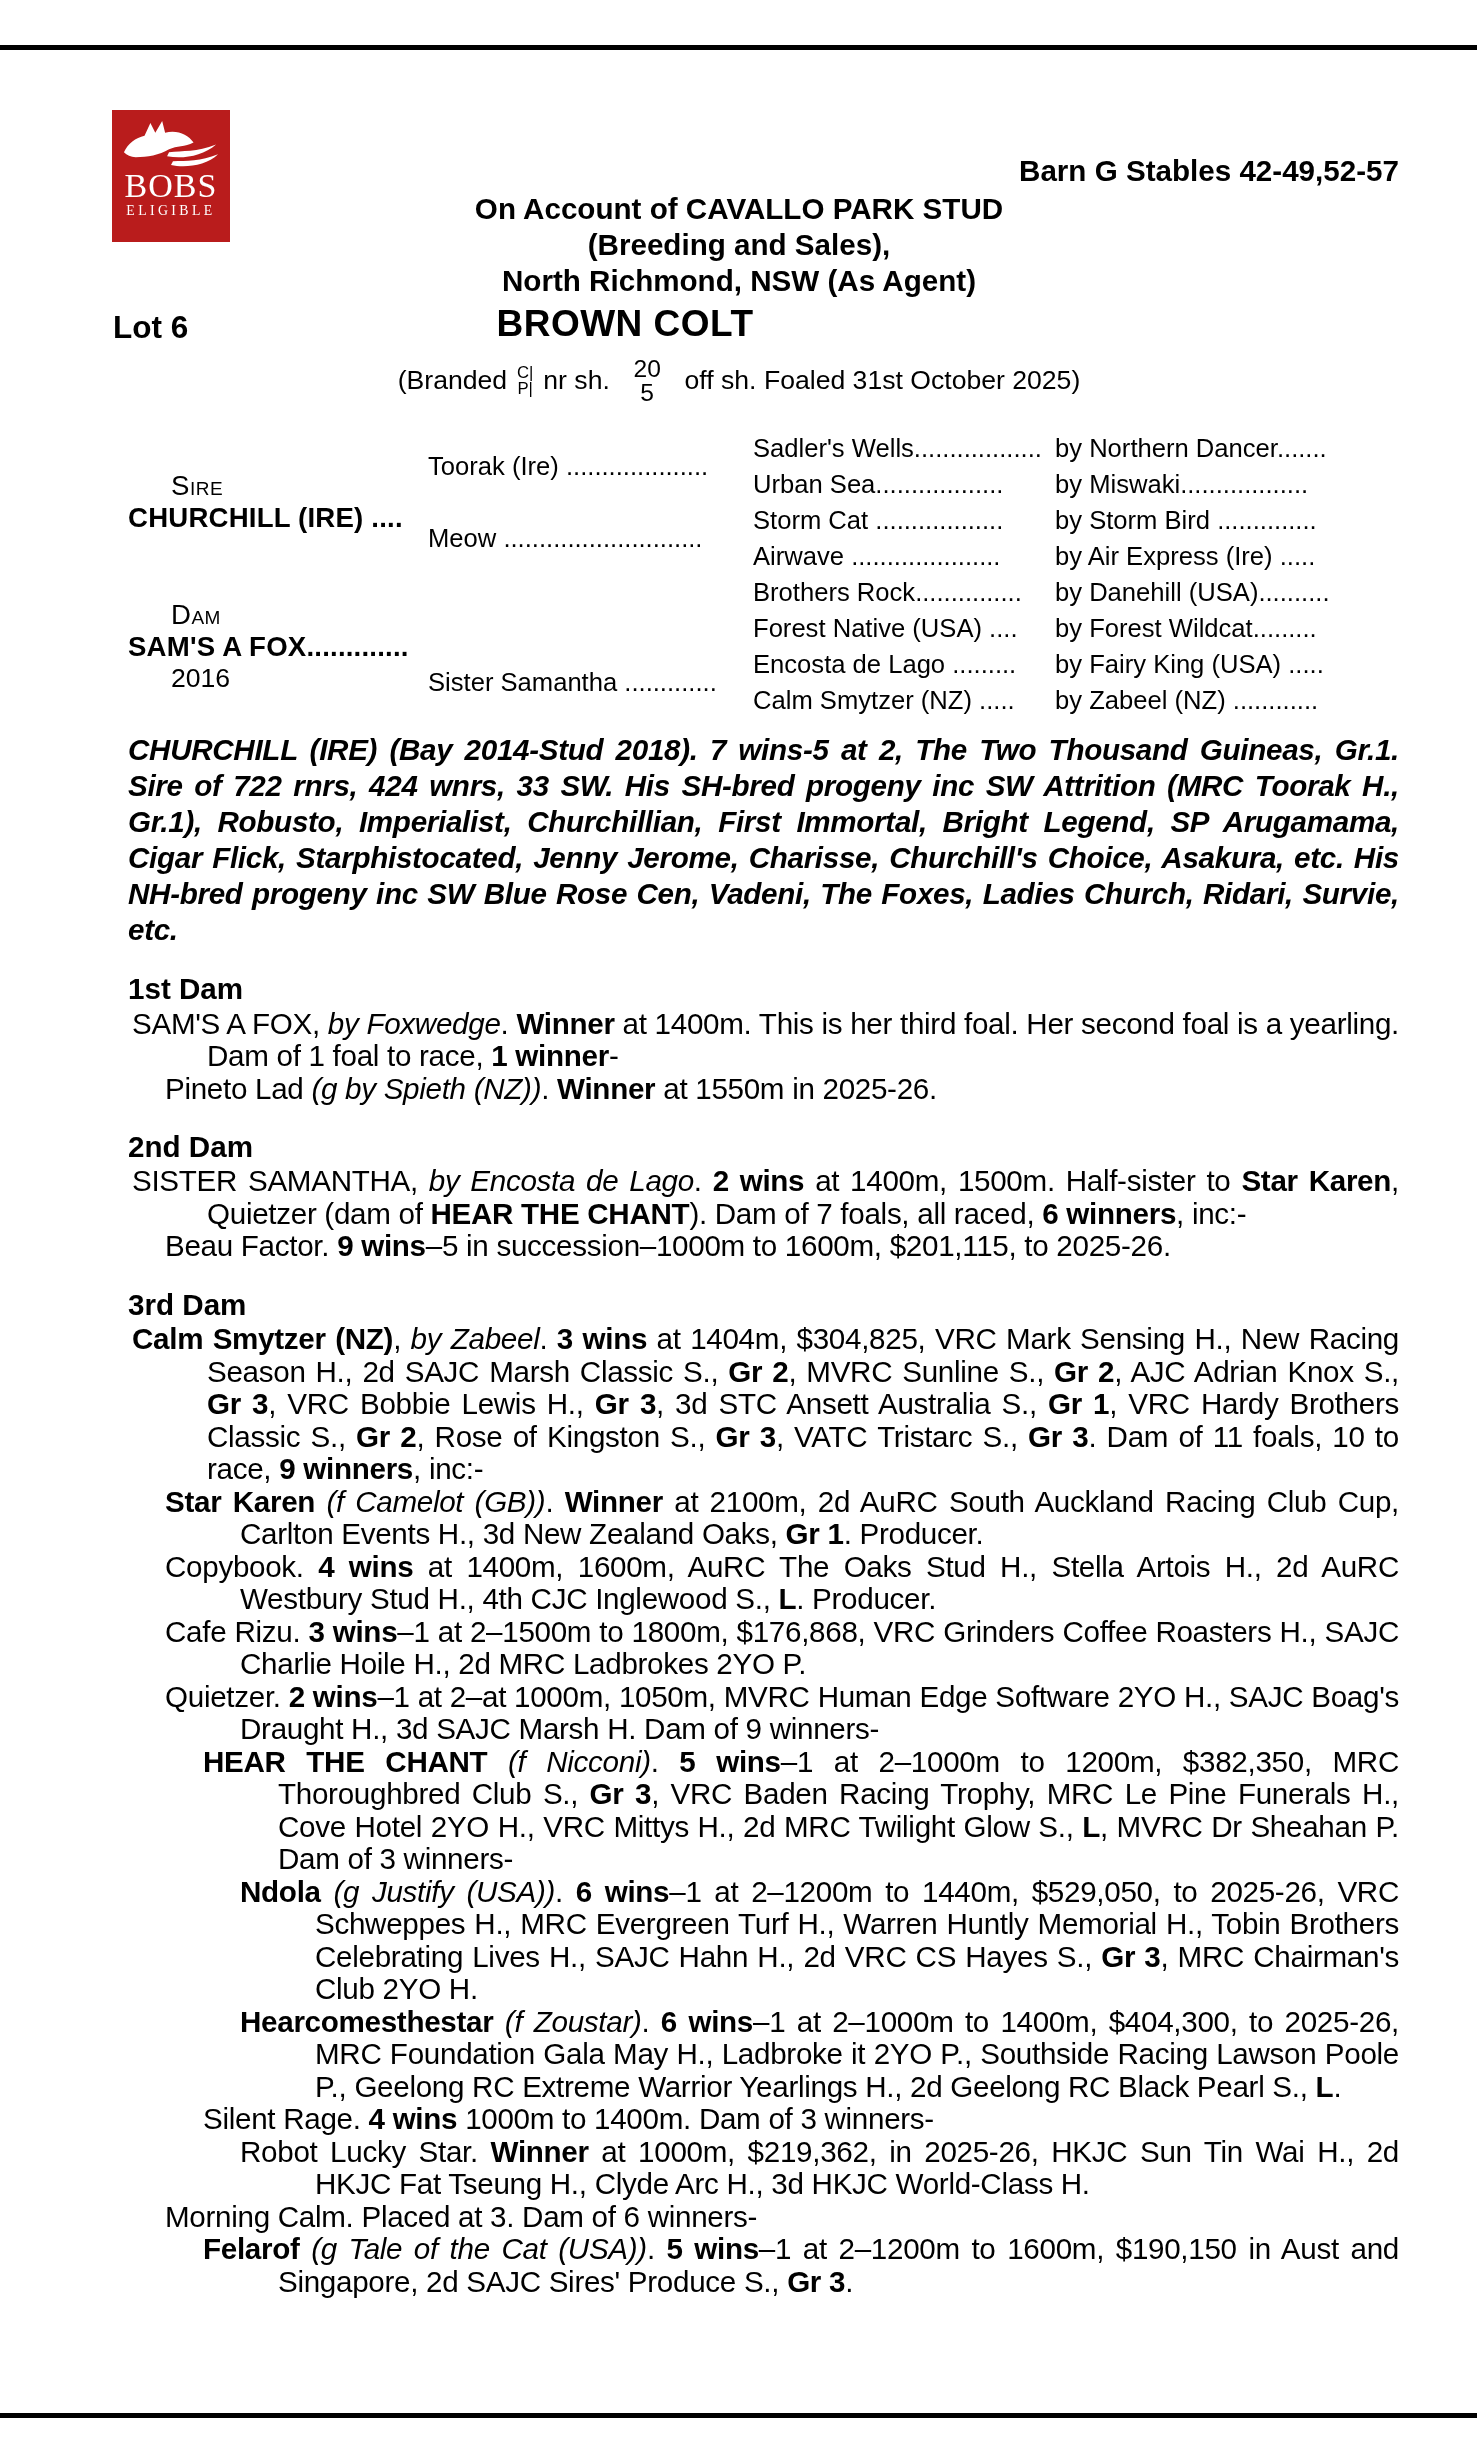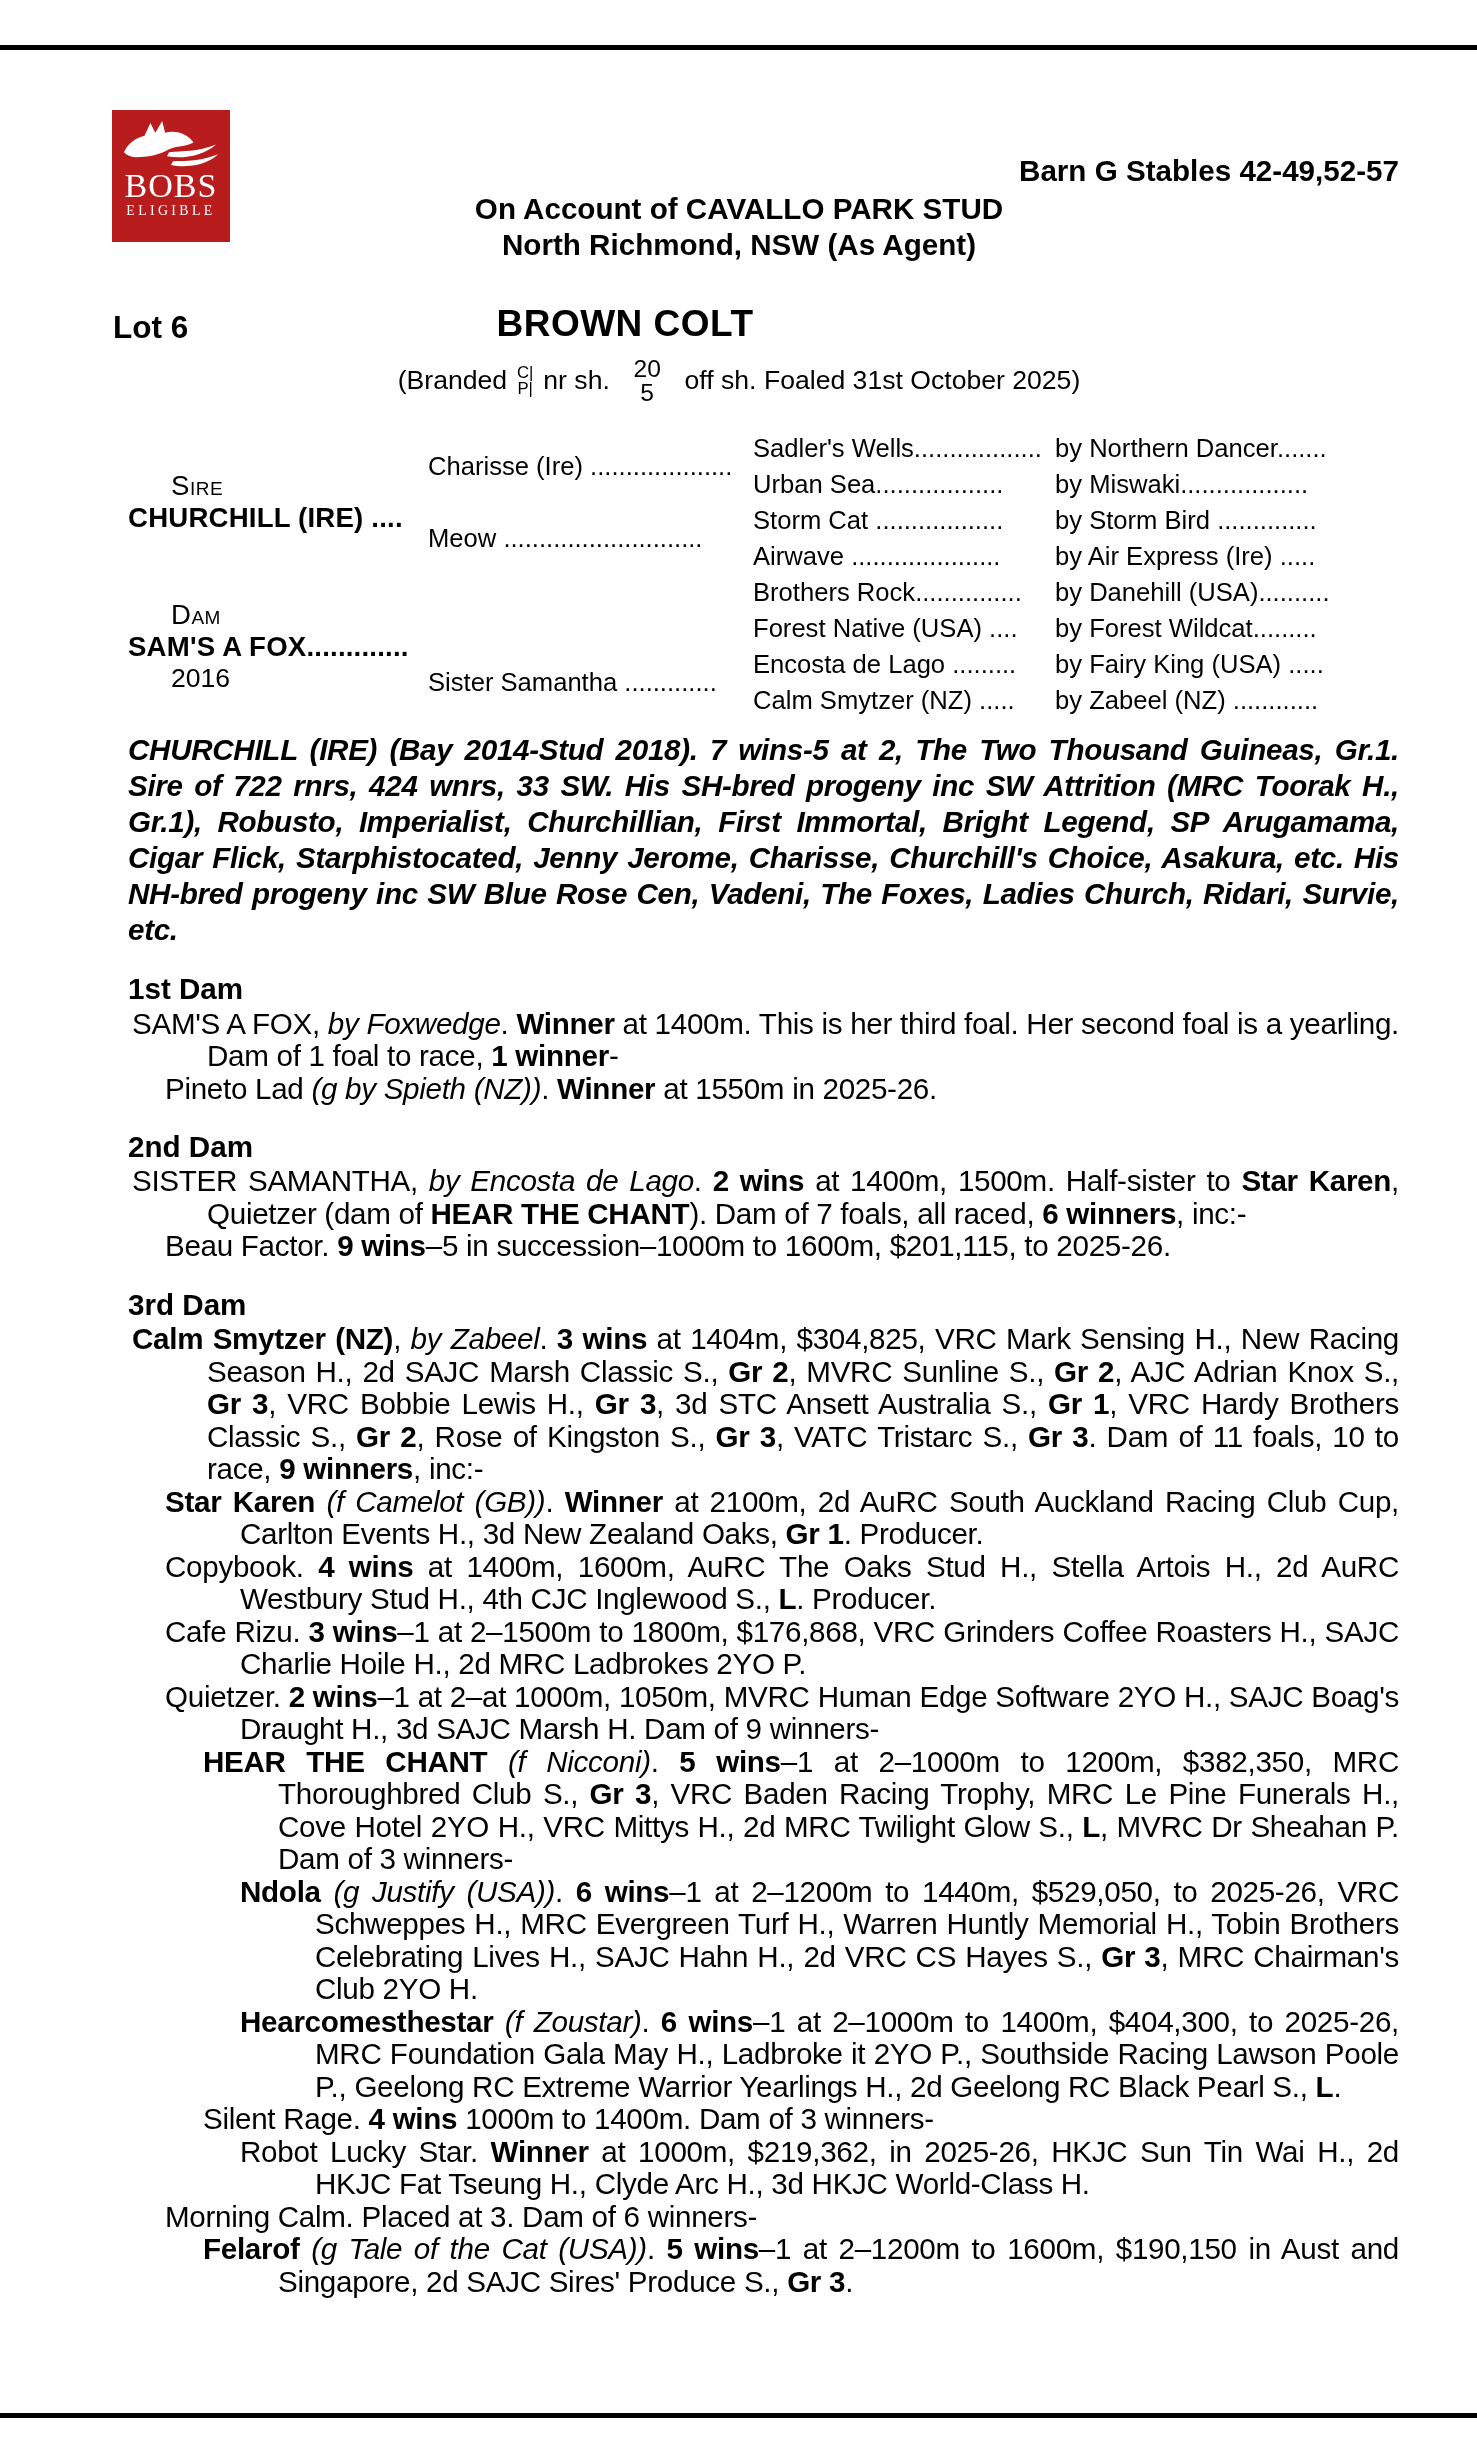--- a/index.html
+++ b/index.html
@@ -94,20 +94,21 @@
       </svg>
     </span>
     <div class="bobs">BOBS</div>
     <div class="eligible">ELIGIBLE</div>
   </div>
 
   <div class="barn">Barn G Stables 42-49,52-57</div>
 
   <div class="account">
     <div>On Account of CAVALLO PARK STUD</div>
+    <div>(Breeding and Sales),</div>
     <div>North Richmond, NSW (As Agent)</div>
   </div>
 
   <div class="lot">Lot 6</div>
   <div class="title">BROWN COLT</div>
 
   <div class="branded">
     <span class="inner">
       <span>(Branded</span>
       <span class="stack brand">
@@ -129,21 +130,21 @@
       <div class="cell block c1" style="grid-row:1/5">
         <div class="role">Sire</div>
         <div class="pname">CHURCHILL (IRE) ....</div>
       </div>
       <div class="cell block c1" style="grid-row:5/9">
         <div class="role">Dam</div>
         <div class="pname">SAM'S A FOX.............</div>
         <div class="pyear">2016</div>
       </div>
 
-      <div class="cell c2" style="grid-row:1/3">Charisse (Ire) ....................</div>
+      <div class="cell c2" style="grid-row:1/3">Toorak (Ire) ....................</div>
       <div class="cell c2" style="grid-row:3/5">Meow ............................</div>
       <div class="cell c2" style="grid-row:7/9">Sister Samantha .............</div>
 
       <div class="cell c3" style="grid-row:1">Sadler's Wells..................</div>
       <div class="cell c4" style="grid-row:1">by Northern Dancer.......</div>
       <div class="cell c3" style="grid-row:2">Urban Sea..................</div>
       <div class="cell c4" style="grid-row:2">by Miswaki..................</div>
       <div class="cell c3" style="grid-row:3">Storm Cat ..................</div>
       <div class="cell c4" style="grid-row:3">by Storm Bird ..............</div>
       <div class="cell c3" style="grid-row:4">Airwave .....................</div>

